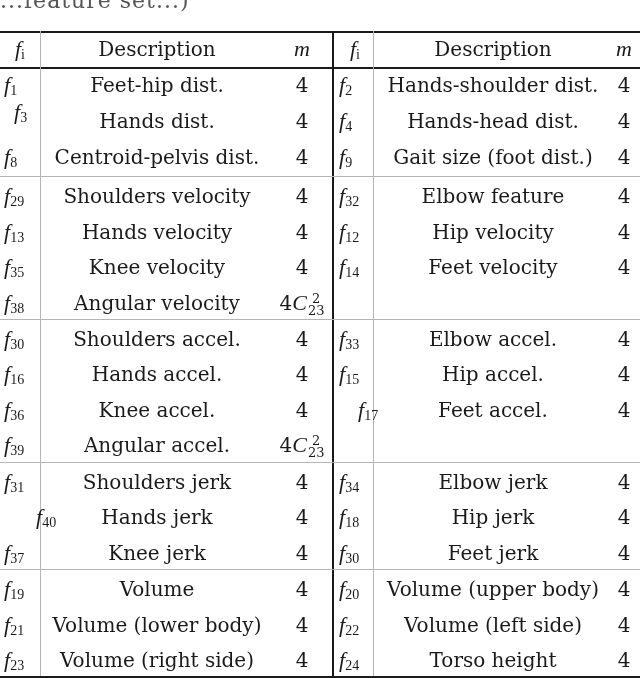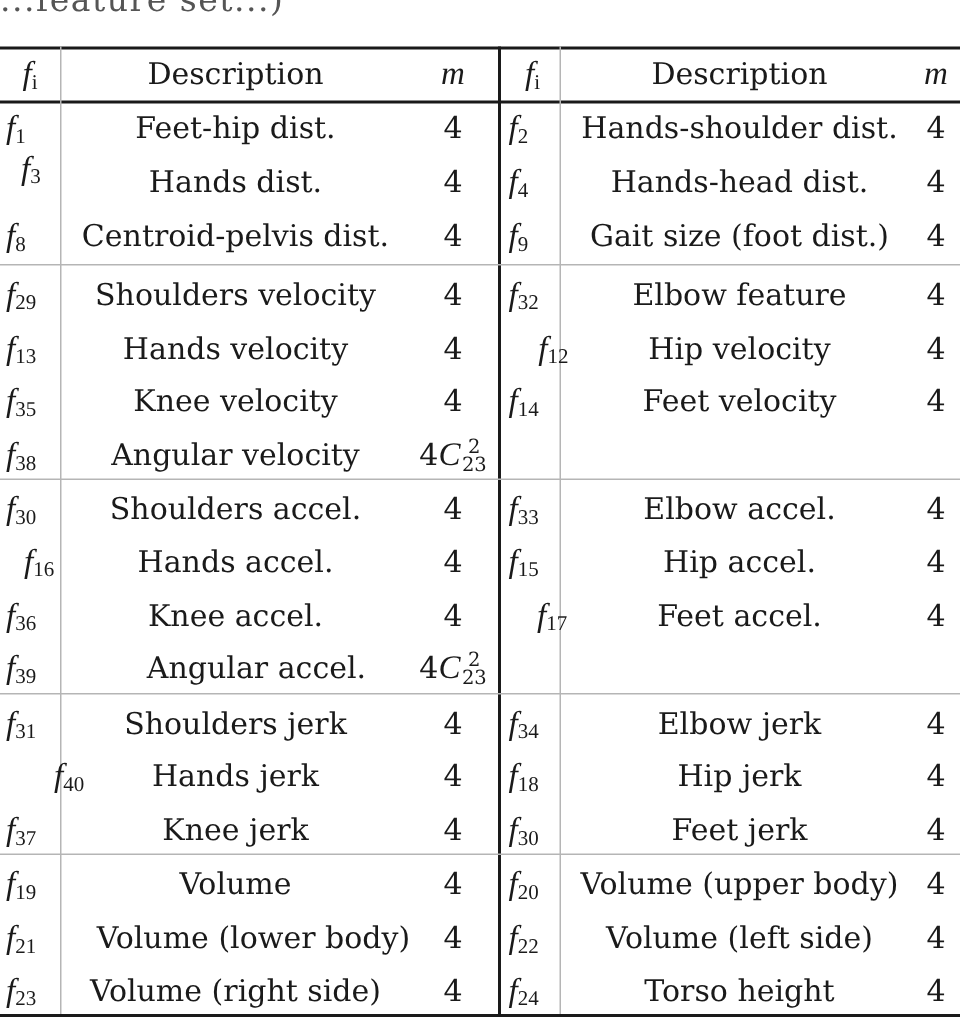--- a/index.html
+++ b/index.html
@@ -61,63 +61,63 @@
     <div class="cell m" style="left: 272px; width: 60px; top: 249px;">4</div>
     <div class="cell fi" style="left: 4px; width: 40px; top: 285px;">f<sub>38</sub></div>
     <div class="cell desc" style="left: 42px; width: 230px; top: 285px;">Angular velocity</div>
     <div class="cell m" style="left: 272px; width: 60px; top: 285px;">4<span class="mi">C</span><span class="ms">
         <span>2</span>
         <span>23</span>
       </span></div>
     <div class="cell fi" style="left: 4px; width: 40px; top: 321px;">f<sub>30</sub></div>
     <div class="cell desc" style="left: 42px; width: 230px; top: 321px;">Shoulders accel.</div>
     <div class="cell m" style="left: 272px; width: 60px; top: 321px;">4</div>
-    <div class="cell fi" style="left: 4px; width: 40px; top: 356px; margin-left: 12px;">f<sub>16</sub></div>
+    <div class="cell fi" style="left: 4px; width: 40px; top: 356px;">f<sub>16</sub></div>
     <div class="cell desc" style="left: 42px; width: 230px; top: 356px;">Hands accel.</div>
     <div class="cell m" style="left: 272px; width: 60px; top: 356px;">4</div>
     <div class="cell fi" style="left: 4px; width: 40px; top: 392px;">f<sub>36</sub></div>
     <div class="cell desc" style="left: 42px; width: 230px; top: 392px;">Knee accel.</div>
     <div class="cell m" style="left: 272px; width: 60px; top: 392px;">4</div>
     <div class="cell fi" style="left: 4px; width: 40px; top: 427px;">f<sub>39</sub></div>
-    <div class="cell desc" style="left: 42px; width: 230px; top: 427px; padding-left: 14px;">Angular accel.</div>
+    <div class="cell desc" style="left: 42px; width: 230px; top: 427px;">Angular accel.</div>
     <div class="cell m" style="left: 272px; width: 60px; top: 427px;">4<span class="mi">C</span><span class="ms">
         <span>2</span>
         <span>23</span>
       </span></div>
     <div class="cell fi" style="left: 4px; width: 40px; top: 464px;">f<sub>31</sub></div>
     <div class="cell desc" style="left: 42px; width: 230px; top: 464px;">Shoulders jerk</div>
     <div class="cell m" style="left: 272px; width: 60px; top: 464px;">4</div>
     <div class="cell fi" style="left: 4px; width: 40px; top: 499px; margin-left: 32px;">f<sub>40</sub></div>
     <div class="cell desc" style="left: 42px; width: 230px; top: 499px;">Hands jerk</div>
     <div class="cell m" style="left: 272px; width: 60px; top: 499px;">4</div>
     <div class="cell fi" style="left: 4px; width: 40px; top: 535px;">f<sub>37</sub></div>
     <div class="cell desc" style="left: 42px; width: 230px; top: 535px;">Knee jerk</div>
     <div class="cell m" style="left: 272px; width: 60px; top: 535px;">4</div>
     <div class="cell fi" style="left: 4px; width: 40px; top: 571px;">f<sub>19</sub></div>
     <div class="cell desc" style="left: 42px; width: 230px; top: 571px;">Volume</div>
     <div class="cell m" style="left: 272px; width: 60px; top: 571px;">4</div>
     <div class="cell fi" style="left: 4px; width: 40px; top: 607px;">f<sub>21</sub></div>
-    <div class="cell desc" style="left: 54px; width: 230px; top: 607px;">Volume (lower body)</div>
+    <div class="cell desc" style="left: 42px; width: 230px; top: 607px;">Volume (lower body)</div>
     <div class="cell m" style="left: 272px; width: 60px; top: 607px;">4</div>
     <div class="cell fi" style="left: 4px; width: 40px; top: 642px;">f<sub>23</sub></div>
     <div class="cell desc" style="left: 42px; width: 230px; top: 642px;">Volume (right side)</div>
     <div class="cell m" style="left: 272px; width: 60px; top: 642px;">4</div>
     <div class="cell fi" style="left: 339px; width: 40px; top: 67px;">f<sub>2</sub></div>
     <div class="cell desc" style="left: 376px; width: 234px; top: 67px;">Hands-shoulder dist.</div>
     <div class="cell m" style="left: 608px; width: 32px; top: 67px;">4</div>
     <div class="cell fi" style="left: 339px; width: 40px; top: 103px;">f<sub>4</sub></div>
     <div class="cell desc" style="left: 376px; width: 234px; top: 103px;">Hands-head dist.</div>
     <div class="cell m" style="left: 608px; width: 32px; top: 103px;">4</div>
     <div class="cell fi" style="left: 339px; width: 40px; top: 139px;">f<sub>9</sub></div>
     <div class="cell desc" style="left: 376px; width: 234px; top: 139px;">Gait size (foot dist.)</div>
     <div class="cell m" style="left: 608px; width: 32px; top: 139px;">4</div>
     <div class="cell fi" style="left: 339px; width: 40px; top: 178px;">f<sub>32</sub></div>
     <div class="cell desc" style="left: 376px; width: 234px; top: 178px;">Elbow feature</div>
     <div class="cell m" style="left: 608px; width: 32px; top: 178px;">4</div>
-    <div class="cell fi" style="left: 339px; width: 40px; top: 214px; text-align: right;">f<sub>12</sub></div>
+    <div class="cell fi" style="left: 339px; width: 40px; top: 214px;">f<sub>12</sub></div>
     <div class="cell desc" style="left: 376px; width: 234px; top: 214px;">Hip velocity</div>
     <div class="cell m" style="left: 608px; width: 32px; top: 214px;">4</div>
     <div class="cell fi" style="left: 339px; width: 40px; top: 249px;">f<sub>14</sub></div>
     <div class="cell desc" style="left: 376px; width: 234px; top: 249px;">Feet velocity</div>
     <div class="cell m" style="left: 608px; width: 32px; top: 249px;">4</div>
     <div class="cell fi" style="left: 339px; width: 40px; top: 321px;">f<sub>33</sub></div>
     <div class="cell desc" style="left: 376px; width: 234px; top: 321px;">Elbow accel.</div>
     <div class="cell m" style="left: 608px; width: 32px; top: 321px;">4</div>
     <div class="cell fi" style="left: 339px; width: 40px; top: 356px;">f<sub>15</sub></div>
     <div class="cell desc" style="left: 376px; width: 234px; top: 356px;">Hip accel.</div>

